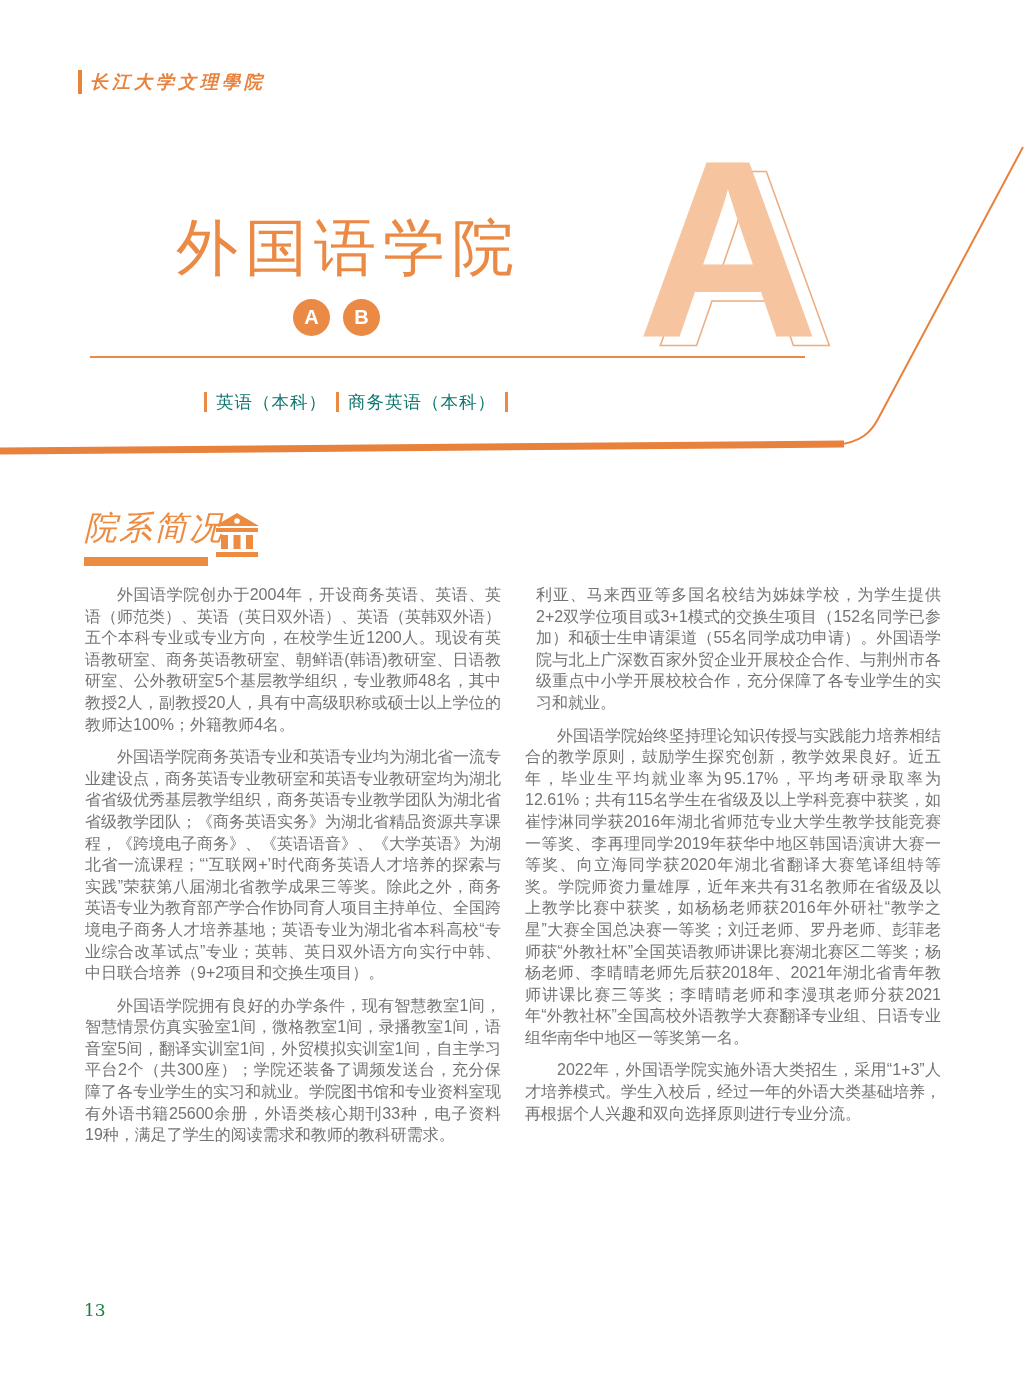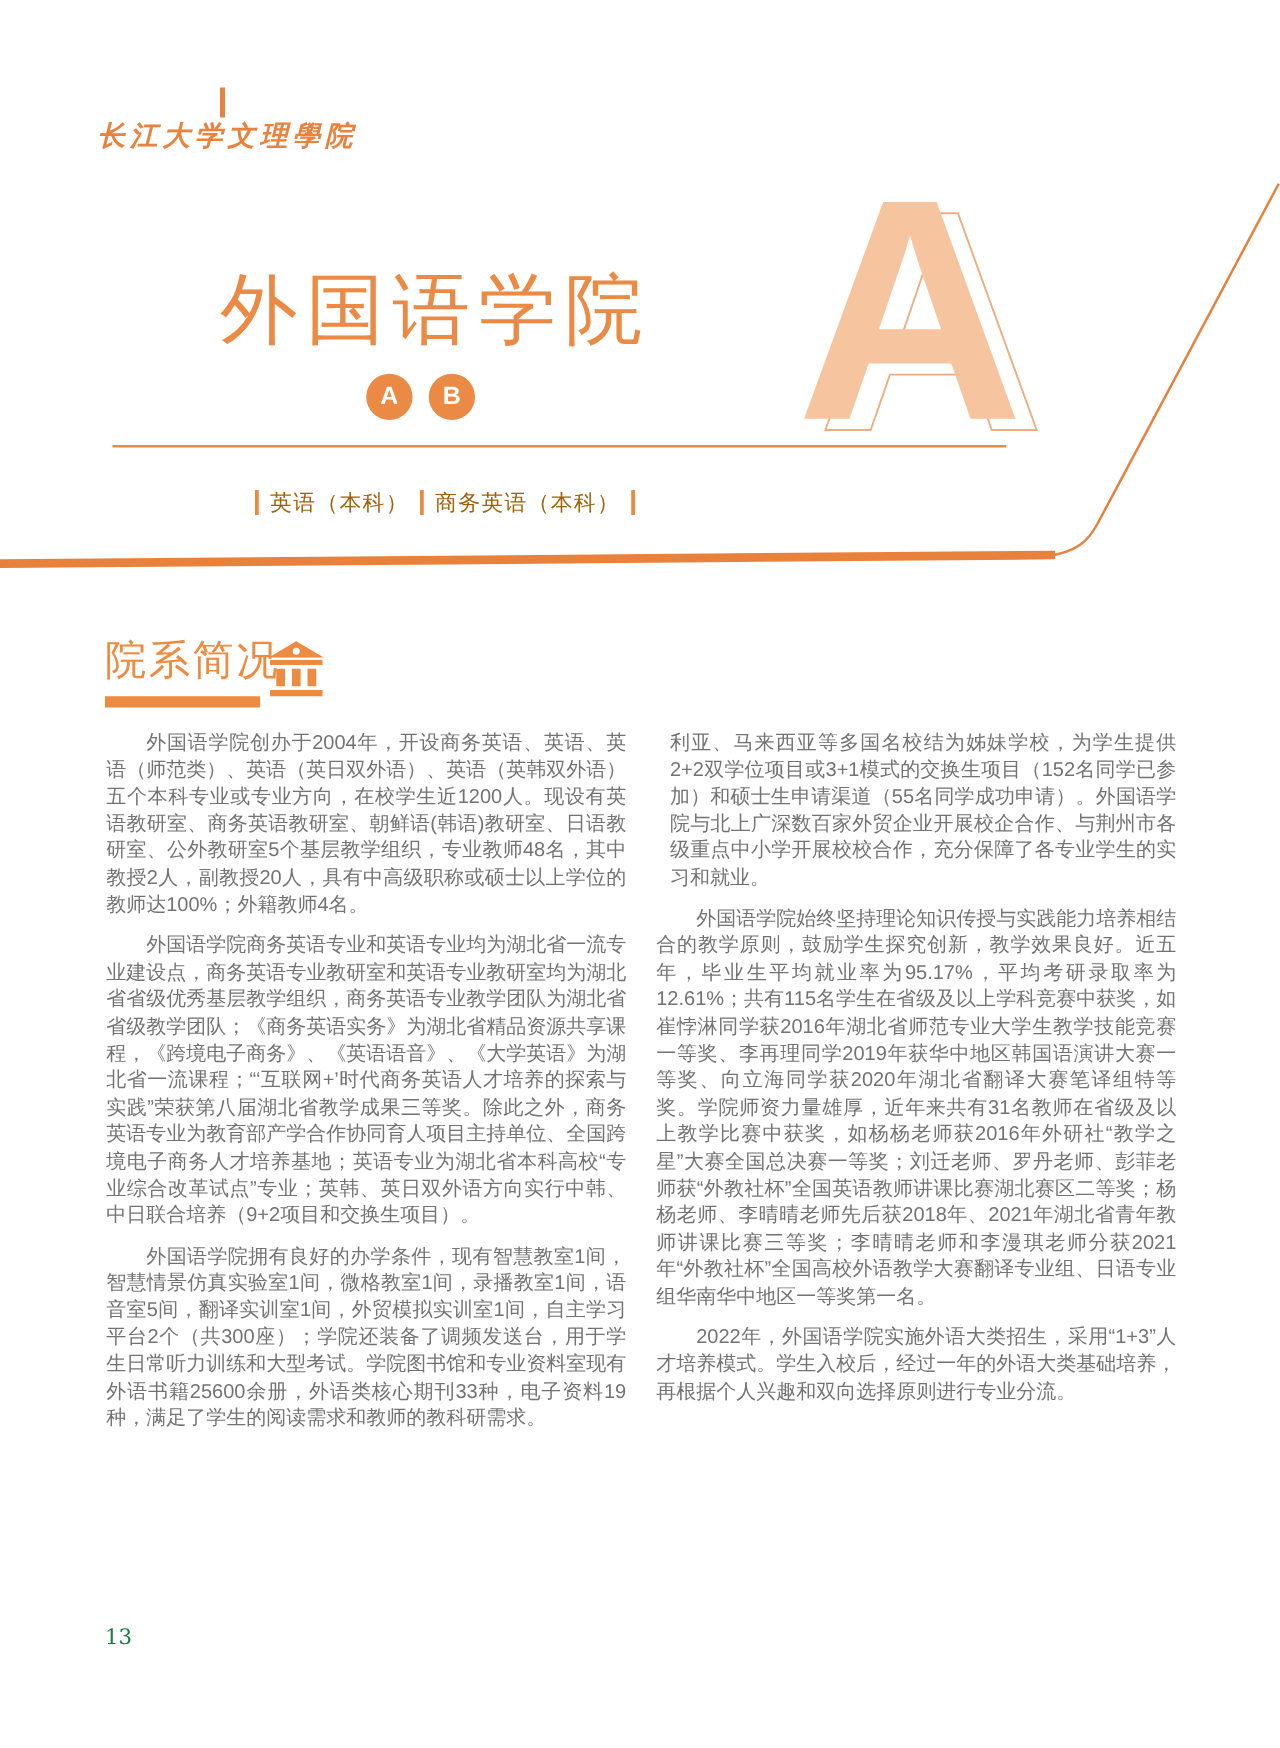--- a/index.html
+++ b/index.html
@@ -4,21 +4,21 @@
 <style>
   html,body { margin:0; padding:0; }
   body {
     width:1024px; height:1398px; background:#ffffff; position:relative;
     overflow:hidden; font-family:"Liberation Sans", sans-serif;
   }
   
   .brand {
     position:absolute; left:78px; top:70px; display:flex; align-items:center;
     color:#E8823D; font-family:"DejaVu Serif", serif; font-weight:bold;
-    font-style:italic; font-size:22px; letter-spacing:4px;flex-direction:column;
+    font-style:italic; font-size:18px; letter-spacing:4px;
   }
   .brand-bar { width:4px; height:24px; background:#E8823D; margin-right:8px; }
 
   
   .hero-title {
     position:absolute; left:152px; top:206px; font-size:62px; color:#EB8A45;
     letter-spacing:7px; font-weight:500; white-space:nowrap;margin-left:24px;
   }
   .badges { position:absolute; left:293px; top:299px; display:flex; gap:13px; }
   .badge {
@@ -29,29 +29,29 @@
     font-weight:bold; font-size:252px; line-height:262px; text-align:center; }
   .watermark span { position:absolute; left:0; right:0; top:0; }
   .watermark .outline { transform:translate(17px,9px); color:#ffffff;
     -webkit-text-stroke:1.5px #ECAD80; }
   .watermark .solid { color:#F6C5A0; }
 
   .title-underline { position:absolute; left:90px; top:356px; width:715px; height:2px; background:#EB8A45; }
 
   .majors {
     position:absolute; left:204px; top:390px; display:flex; align-items:center;
-    color:#a16207; font-size:17.5px; letter-spacing:1px;
+    color:#0f766e; font-size:17.5px; letter-spacing:1px;
   }
   .m-bar { width:3px; height:20px; background:#EB8A45; margin:0 9px; }
   .m-bar:first-child { margin-left:0; }
 
   .swoosh { position:absolute; left:0; top:0; pointer-events:none; }
 
   
-  .section-head { position:absolute; left:84px; top:506px; }
+  .section-head { position:absolute; left:84px; top:506px;font-style:italic; }
   .section-title { font-size:33px; color:#ED8B40; letter-spacing:2px; }
   .section-bar { margin-top:6px; width:124px; height:9px; background:#ED8B40; }
   .bank-icon { position:absolute; left:213px; top:511px; }
 
   
   .columns {
     position:absolute; left:85px; top:584px; width:856px; display:flex; gap:24px;
     color:#737373;
   }
   .col { width:416px; font-size:16px; line-height:21.6px; text-align:justify; }
@@ -105,21 +105,21 @@
   <rect x="8" y="24" width="7" height="14" fill="#ED8B40"></rect>
   <rect x="20.5" y="24" width="7" height="14" fill="#ED8B40"></rect>
   <rect x="33" y="24" width="7" height="14" fill="#ED8B40"></rect>
   <rect x="3" y="41" width="42" height="5" fill="#ED8B40"></rect>
 </svg>
 
 <div class="columns">
   <div class="col">
       <p>外国语学院创办于2004年，开设商务英语、英语、英语（师范类）、英语（英日双外语）、英语（英韩双外语）五个本科专业或专业方向，在校学生近1200人。现设有英语教研室、商务英语教研室、朝鲜语(韩语)教研室、日语教研室、公外教研室5个基层教学组织，专业教师48名，其中教授2人，副教授20人，具有中高级职称或硕士以上学位的教师达100%；外籍教师4名。</p>
       <p>外国语学院商务英语专业和英语专业均为湖北省一流专业建设点，商务英语专业教研室和英语专业教研室均为湖北省省级优秀基层教学组织，商务英语专业教学团队为湖北省省级教学团队；《商务英语实务》为湖北省精品资源共享课程，《跨境电子商务》、《英语语音》、《大学英语》为湖北省一流课程；“‘互联网+’时代商务英语人才培养的探索与实践”荣获第八届湖北省教学成果三等奖。除此之外，商务英语专业为教育部产学合作协同育人项目主持单位、全国跨境电子商务人才培养基地；英语专业为湖北省本科高校“专业综合改革试点”专业；英韩、英日双外语方向实行中韩、中日联合培养（9+2项目和交换生项目）。</p>
-      <p>外国语学院拥有良好的办学条件，现有智慧教室1间，智慧情景仿真实验室1间，微格教室1间，录播教室1间，语音室5间，翻译实训室1间，外贸模拟实训室1间，自主学习平台2个（共300座）；学院还装备了调频发送台，用于学生日常听力训练和大型考试。学院图书馆和专业资料室现有外语书籍25600余册，外语类核心期刊33种，电子资料19种，满足了学生的阅读需求和教师的教科研需求。</p>
+      <p>外国语学院拥有良好的办学条件，现有智慧教室1间，智慧情景仿真实验室1间，微格教室1间，录播教室1间，语音室5间，翻译实训室1间，外贸模拟实训室1间，自主学习平台2个（共300座）；学院还装备了调频发送台，充分保障了各专业学生的实习和就业。学院图书馆和专业资料室现有外语书籍25600余册，外语类核心期刊33种，电子资料19种，满足了学生的阅读需求和教师的教科研需求。</p>
     </div>
   <div class="col">
       <p class="no-indent">利亚、马来西亚等多国名校结为姊妹学校，为学生提供2+2双学位项目或3+1模式的交换生项目（152名同学已参加）和硕士生申请渠道（55名同学成功申请）。外国语学院与北上广深数百家外贸企业开展校企合作、与荆州市各级重点中小学开展校校合作，充分保障了各专业学生的实习和就业。</p>
       <p>外国语学院始终坚持理论知识传授与实践能力培养相结合的教学原则，鼓励学生探究创新，教学效果良好。近五年，毕业生平均就业率为95.17%，平均考研录取率为12.61%；共有115名学生在省级及以上学科竞赛中获奖，如崔悖淋同学获2016年湖北省师范专业大学生教学技能竞赛一等奖、李再理同学2019年获华中地区韩国语演讲大赛一等奖、向立海同学获2020年湖北省翻译大赛笔译组特等奖。学院师资力量雄厚，近年来共有31名教师在省级及以上教学比赛中获奖，如杨杨老师获2016年外研社“教学之星”大赛全国总决赛一等奖；刘迁老师、罗丹老师、彭菲老师获“外教社杯”全国英语教师讲课比赛湖北赛区二等奖；杨杨老师、李晴晴老师先后获2018年、2021年湖北省青年教师讲课比赛三等奖；李晴晴老师和李漫琪老师分获2021年“外教社杯”全国高校外语教学大赛翻译专业组、日语专业组华南华中地区一等奖第一名。</p>
       <p>2022年，外国语学院实施外语大类招生，采用“1+3”人才培养模式。学生入校后，经过一年的外语大类基础培养，再根据个人兴趣和双向选择原则进行专业分流。</p>
     </div>
 </div>
 
 <div class="page-number">13</div>
 

